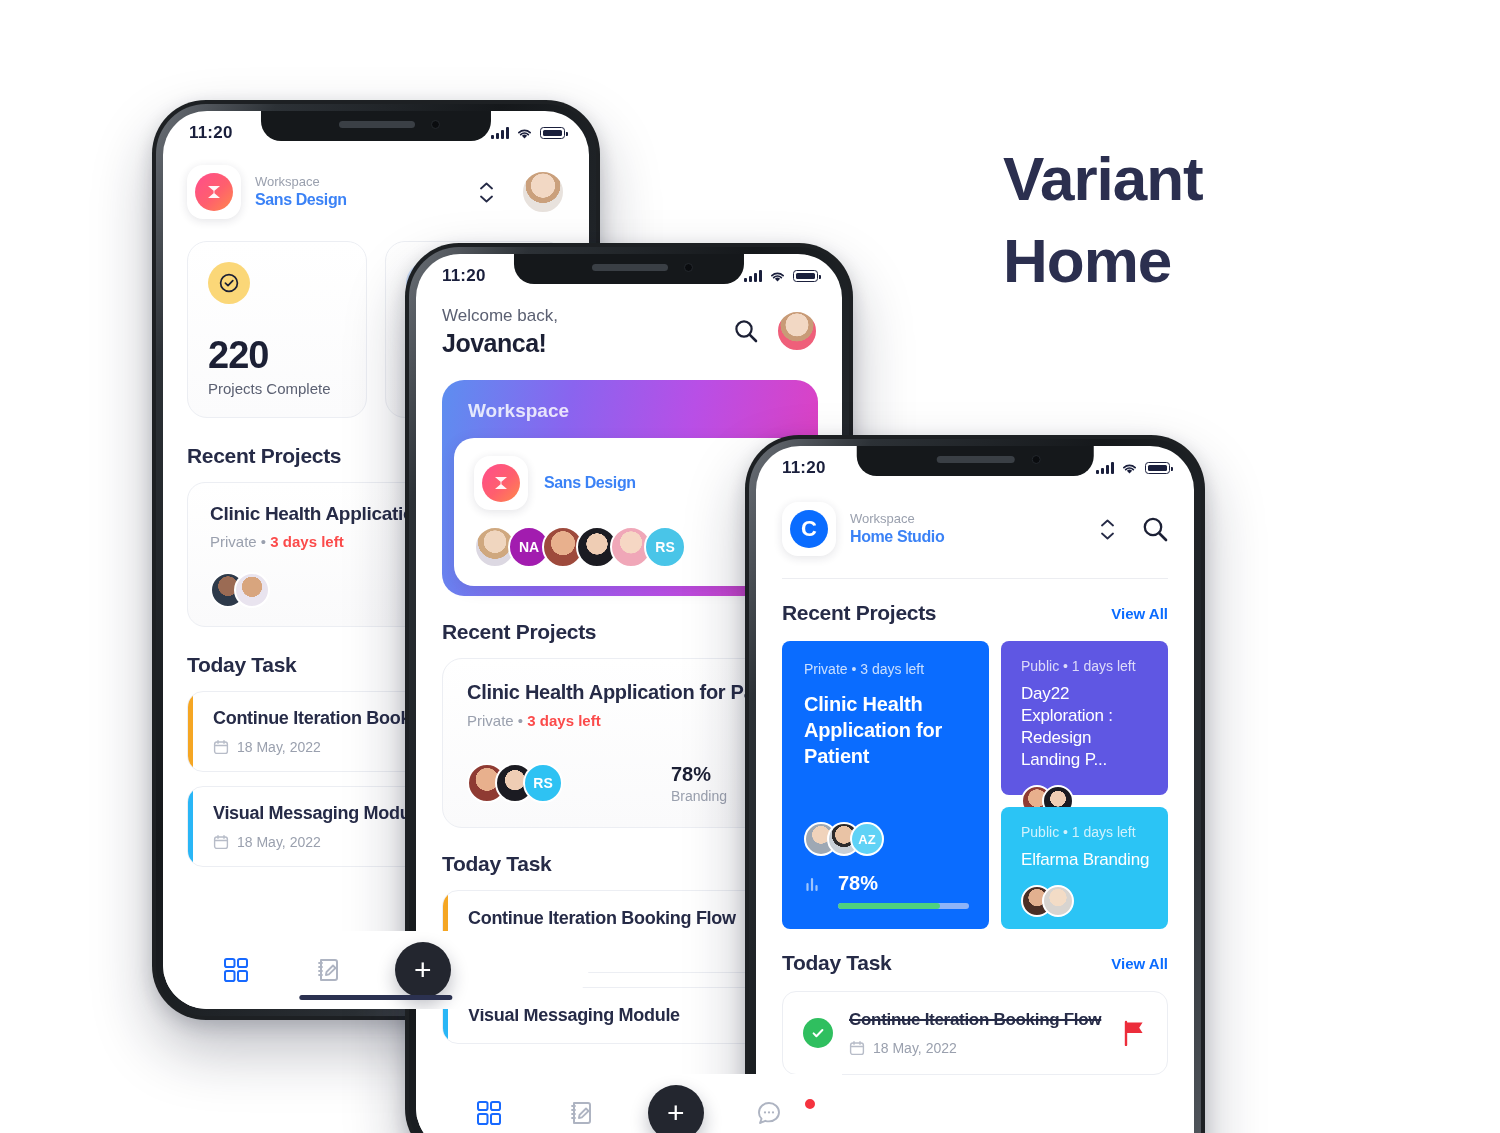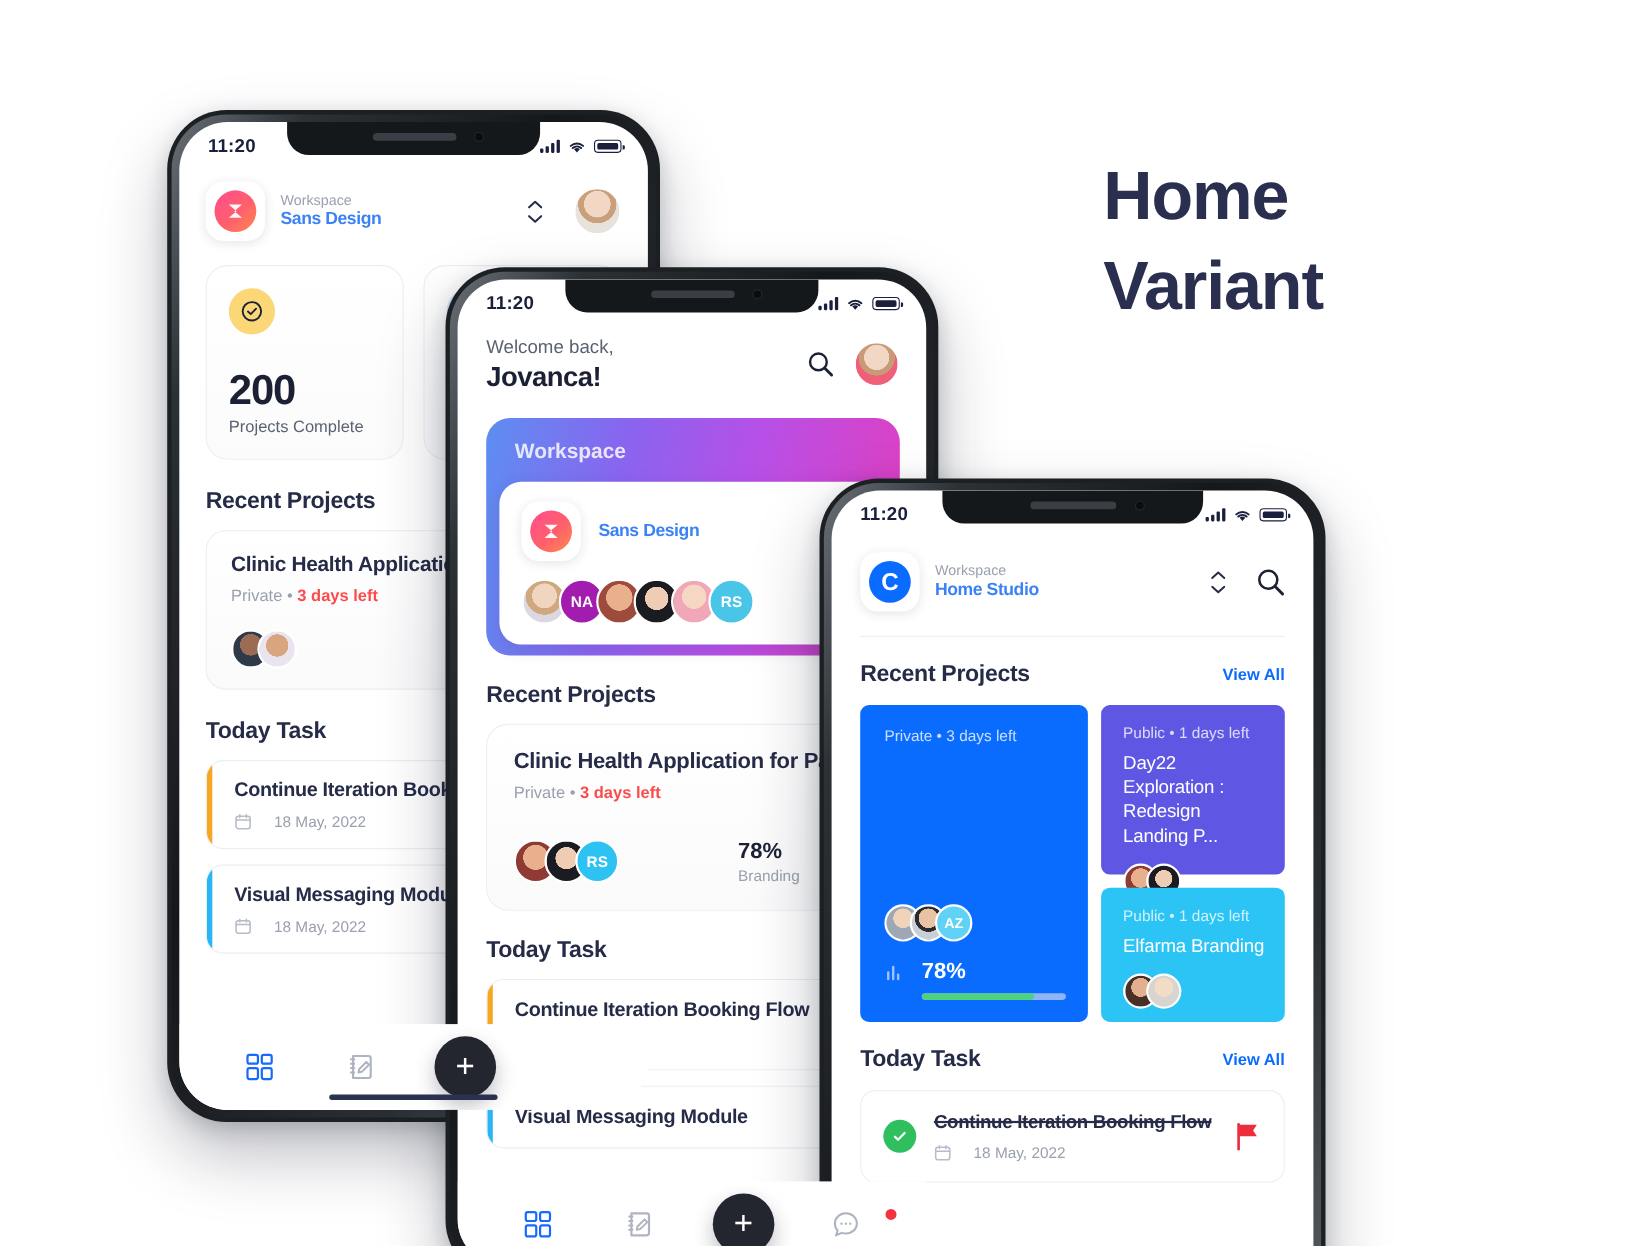--- a/index.html
+++ b/index.html
@@ -90,21 +90,21 @@
   .lp-meta b { color:#fb4b4b; font-weight:bold; }
   .lp-proj-foot { display:flex; align-items:center; justify-content:space-between; margin-top:22px; }
   .stack { display:flex; }
   .stack .avatar:not(:first-child){ margin-left:-12px; }
   .pct { font-size:17px; font-weight:bold; color:#1c2035; }
   .lp-task { margin: 14px 24px 0 24px; border:1px solid #eceef3; border-radius:16px;
              background:#fff; display:flex; overflow:hidden; }
   .tbar { width:5px; flex:none; }
   .lp-task .body { padding:16px 18px 16px 20px; }
   .lp-task h4 { font-size:18px; font-weight:bold; color:#262b47; letter-spacing:-.3px; white-space:nowrap;}
-  .tdate { display:flex; align-items:center; gap:20px; margin-top:10px; font-size:14px; color:#9aa0ae; }
+  .tdate { display:flex; align-items:center; gap:8px; margin-top:10px; font-size:14px; color:#9aa0ae; }
 
   .tabbar { position:absolute; left:0; right:0; bottom:0; height:78px; background:#fff;
             display:flex; align-items:center; padding: 0 26px; gap:0; z-index:7; }
   .tabbar .slot { flex:1; display:flex; align-items:center; justify-content:center; }
   .fab { width:56px;height:56px;border-radius:50%;background:#23262f;color:#fff;
          display:flex;align-items:center;justify-content:center;font-size:30px;font-weight:300;line-height:1;
          box-shadow:0 8px 18px rgba(20,25,45,.28);}
 
   
   #phone-mid { left: 405px; top: 243px; width: 448px; height: 920px; }
@@ -170,22 +170,22 @@
   .flag { margin-left:auto; }
 
   svg { display:block; }
 </style>
 </head>
 <body>
 
 <div class="stage">
 
   <div class="headline">
+    <div>Variant</div>
     <div>Home</div>
-    <div>Variant</div>
   </div>
 
   <div class="phone" id="phone-left">
     <div class="band"></div>
     <div class="screen">
       <div class="notch">
         <div class="spk"></div>
         <div class="cam"></div>
       </div>
 
@@ -234,21 +234,21 @@
 
       <div class="lp-cards">
         <div class="lp-card">
           <div class="lp-badge">
             <svg width="22" height="22" viewBox="0 0 22 22">
               <circle cx="11" cy="11" r="8.4" stroke="#1c2035" stroke-width="1.7" fill="none"></circle>
               <path d="M7.4 11.2 10 13.6 14.8 8.6" stroke="#1c2035" stroke-width="1.7" fill="none" stroke-linecap="round" stroke-linejoin="round"></path>
             </svg>
           </div>
           <div>
-            <div class="lp-num">200</div>
+            <div class="lp-num">220</div>
             <div class="lp-sub">Projects Complete</div>
           </div>
         </div>
         <div class="lp-card">
           <div class="lp-badge" style="background:#cfe3ff;">
             <svg width="22" height="22" viewBox="0 0 22 22">
               <circle cx="11" cy="11" r="8.4" stroke="#1c2035" stroke-width="1.7" fill="none"></circle>
               <path d="M11 6.6V11l3 2" stroke="#1c2035" stroke-width="1.7" fill="none" stroke-linecap="round"></path>
             </svg>
           </div>
@@ -544,20 +544,21 @@
         <div class="view-all">View All</div>
       </div>
 
       <div class="rp-grid">
         <div class="rp-big" style="background:#0a6cff;">
           <div class="card-meta">
             <span>Private</span>
             <span>•</span>
             <span>3 days left</span>
           </div>
+          <h3>Clinic Health Application for Patient</h3>
           <div class="grow"></div>
           <div class="rp-stack">
             <div class="avatar" style="width:34px;height:34px;background:radial-gradient(circle at 50% 36%,#f0d3bb 0 36%,#9ea8b4 37%);"></div>
             <div class="avatar" style="width:34px;height:34px;background:radial-gradient(circle at 50% 36%,#e9c3a5 0 36%,#2c2a2b 37% 50%,#c9cfd6 51%);"></div>
             <div class="avatar ini" style="width:34px;height:34px;background:#5fd2f6;font-size:13px;">AZ</div>
           </div>
           <div class="pctrow">
             <svg width="22" height="22" viewBox="0 0 22 22">
               <path d="M3.5 11v6M8 6v11M12.5 13v4" stroke="#9ec4fb" stroke-width="2.2" stroke-linecap="round"></path>
             </svg>

